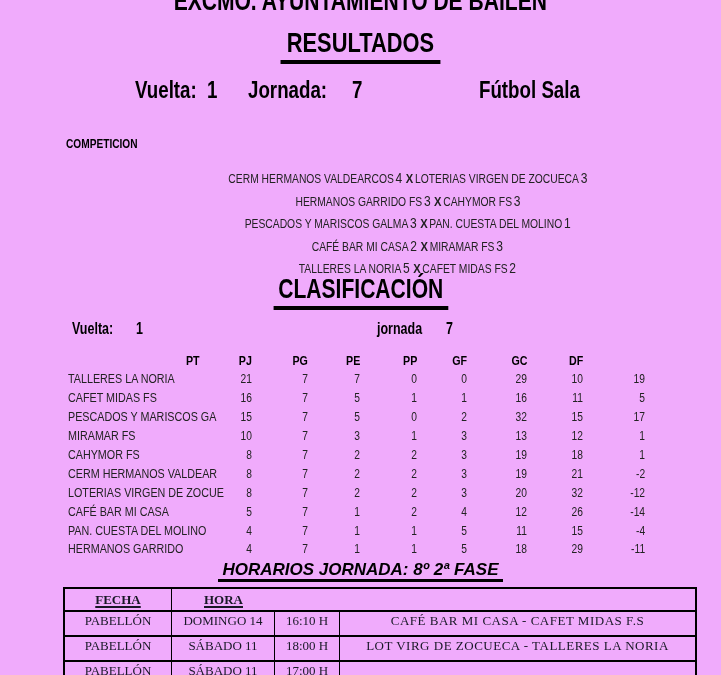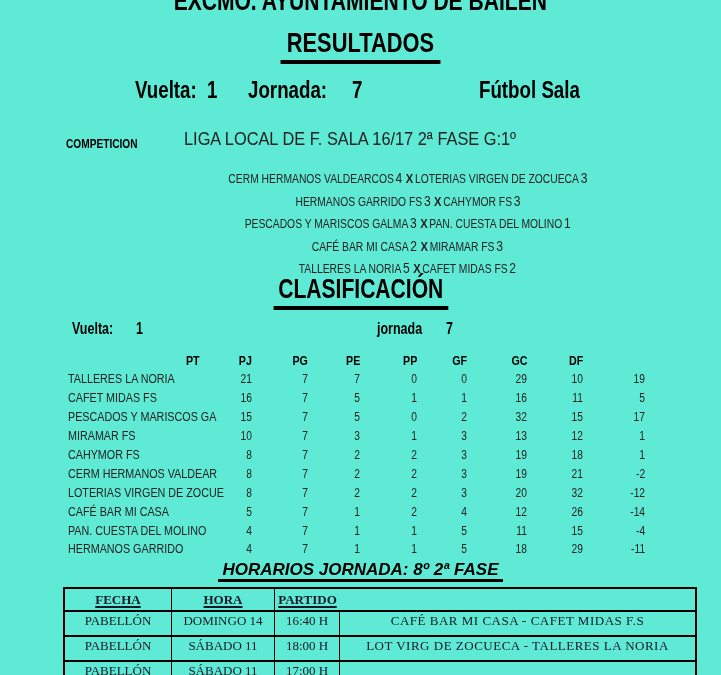--- a/index.html
+++ b/index.html
@@ -1,18 +1,18 @@
 <!DOCTYPE html>
 <html><head>
 <meta charset="utf-8">
 <style>
   html,body{margin:0;padding:0;background:#e8e8e8;}
   .page{
     position:relative;width:721px;height:675px;margin:0 auto;
-    background:#5eead4;color:#1c1c1c;overflow:hidden;
+    background:#f0abfc;color:#1c1c1c;overflow:hidden;
     font-family:"Liberation Sans",sans-serif;
   }
   .center{width:100%;text-align:center;position:absolute;left:0;}
   .cond{display:inline-block;transform:scaleX(0.78);transform-origin:center;white-space:nowrap;}
   .condL{display:inline-block;transform:scaleX(0.78);transform-origin:left center;white-space:nowrap;}
   .condR{display:inline-block;transform:scaleX(0.82);transform-origin:right center;white-space:nowrap;}
   .narrow{display:inline-block;transform:scaleX(0.86);transform-origin:center;white-space:nowrap;}
   .narrowL{display:inline-block;transform:scaleX(0.86);transform-origin:left center;white-space:nowrap;}
 
   .clip-title{top:-14px;font-size:27px;font-weight:bold;color:#000;}
@@ -77,23 +77,20 @@
     <span class="pos" style="left:135px;"><span class="condL">Vuelta:</span></span>
     <span class="pos" style="left:207px;"><span class="condL">1</span></span>
     <span class="pos" style="left:248px;"><span class="condL">Jornada:</span></span>
     <span class="pos" style="left:352px;"><span class="condL">7</span></span>
     <span class="pos" style="left:479px;"><span class="condL">Fútbol Sala</span></span>
   </div>
 
   <div class="comp-label">
     <span class="condL">COMPETICION</span>
   </div>
-  <div class="comp-value">
-    <span class="narrowL">LIGA LOCAL DE F. SALA 16/17  2ª FASE G:1º</span>
-  </div>
 
   <div class="results">
     <div class="result-line">
       <span class="narrow"><span>CERM HERMANOS VALDEARCOS</span><span class="score">4</span><span class="xsep">X</span><span>LOTERIAS VIRGEN DE ZOCUECA</span><span class="score">3</span></span>
     </div>
     <div class="result-line">
       <span class="narrow"><span>HERMANOS GARRIDO FS</span><span class="score">3</span><span class="xsep">X</span><span>CAHYMOR FS</span><span class="score">3</span></span>
     </div>
     <div class="result-line">
       <span class="narrow"><span>PESCADOS Y MARISCOS GALMA</span><span class="score">3</span><span class="xsep">X</span><span>PAN. CUESTA DEL MOLINO</span><span class="score">1</span></span>
@@ -245,28 +242,25 @@
   </div>
 
   <div class="sched">
     <div class="srow shead">
       <div>
           <span class="ul">FECHA</span>
         </div>
       <div>
           <span class="ul">HORA</span>
         </div>
-      <div>
-          <span class="ul">PARTIDO</span>
-        </div>
     </div>
     <div class="srow sdata">
       <div>PABELLÓN</div>
       <div>DOMINGO 14</div>
-      <div>16:40 H</div>
+      <div>16:10 H</div>
       <div class="partido">CAFÉ BAR MI CASA  -  CAFET MIDAS  F.S</div>
     </div>
     <div class="srow sdata">
       <div>PABELLÓN</div>
       <div>SÁBADO 11</div>
       <div>18:00 H</div>
       <div class="partido">LOT VIRG DE ZOCUECA  -  TALLERES LA NORIA</div>
     </div>
     <div class="srow sdata">
       <div>PABELLÓN</div>

